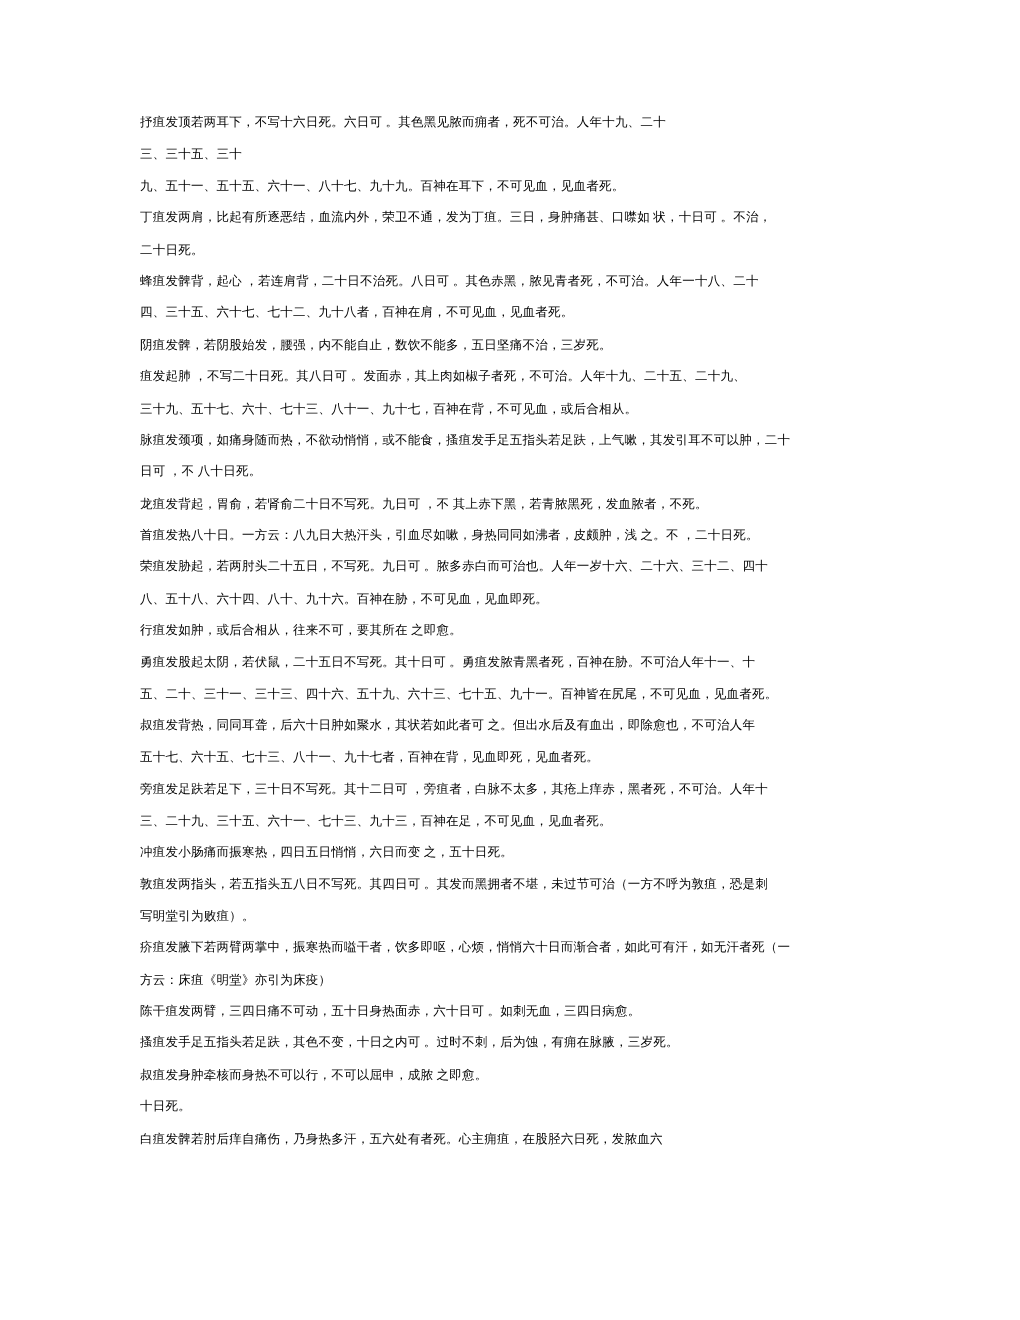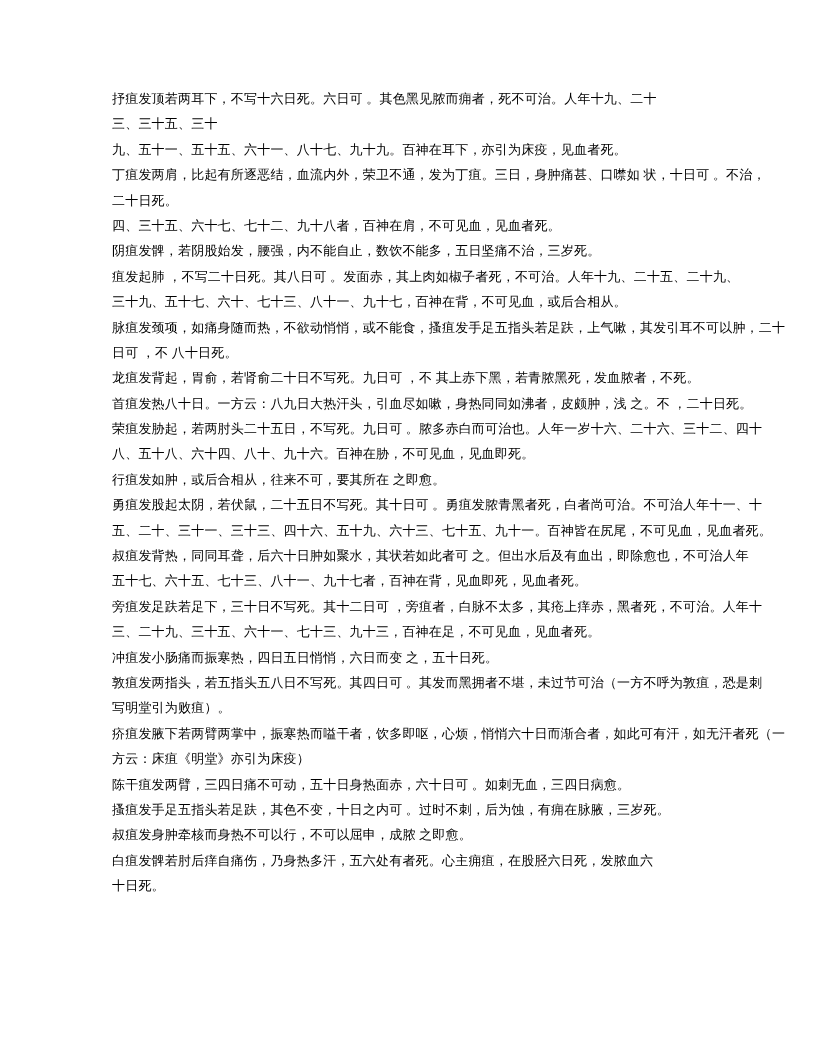--- a/index.html
+++ b/index.html
@@ -17,58 +17,59 @@
     font-family: "Liberation Serif", "DejaVu Serif", serif;
   }
   .text-block {
     position: absolute;
     left: 112px;
     top: 86px;
     width: 618px;
     color: #000000;
   }
   .line {
-    font-size: 13px;
+    font-size: 10px;
     line-height: 25.4px;
     height: 25.4px;
     white-space: pre;
     letter-spacing: 0.2px;
   }
 </style>
 </head>
 <body>
 
 <div class="page" style="background: rgb(255, 255, 255);">
   <div class="text-block" style="color: rgb(0, 0, 0);">
       <div class="line">抒疽发顶若两耳下，不写十六日死。六日可 。其色黑见脓而痈者，死不可治。人年十九、二十</div>
       <div class="line">三、三十五、三十</div>
-      <div class="line">九、五十一、五十五、六十一、八十七、九十九。百神在耳下，亦引为床疫，见血者死。</div>
+      <div class="line">九、五十一、五十五、六十一、八十七、九十九。百神在耳下，不可见血，见血者死。</div>
       <div class="line">丁疽发两肩，比起有所逐恶结，血流内外，荣卫不通，发为丁疽。三日，身肿痛甚、口噤如 状，十日可 。不治，</div>
       <div class="line">二十日死。</div>
+      <div class="line">蜂疽发髀背，起心 ，若连肩背，二十日不治死。八日可 。其色赤黑，脓见青者死，不可治。人年一十八、二十</div>
       <div class="line">四、三十五、六十七、七十二、九十八者，百神在肩，不可见血，见血者死。</div>
       <div class="line">阴疽发髀，若阴股始发，腰强，内不能自止，数饮不能多，五日坚痛不治，三岁死。</div>
       <div class="line">疽发起肺 ，不写二十日死。其八日可 。发面赤，其上肉如椒子者死，不可治。人年十九、二十五、二十九、</div>
       <div class="line">三十九、五十七、六十、七十三、八十一、九十七，百神在背，不可见血，或后合相从。</div>
       <div class="line">脉疽发颈项，如痛身随而热，不欲动悄悄，或不能食，搔疽发手足五指头若足趺，上气嗽，其发引耳不可以肿，二十</div>
       <div class="line">日可 ，不 八十日死。</div>
       <div class="line">龙疽发背起，胃俞，若肾俞二十日不写死。九日可 ，不 其上赤下黑，若青脓黑死，发血脓者，不死。</div>
       <div class="line">首疽发热八十日。一方云：八九日大热汗头，引血尽如嗽，身热同同如沸者，皮颇肿，浅 之。不 ，二十日死。</div>
       <div class="line">荣疽发胁起，若两肘头二十五日，不写死。九日可 。脓多赤白而可治也。人年一岁十六、二十六、三十二、四十</div>
       <div class="line">八、五十八、六十四、八十、九十六。百神在胁，不可见血，见血即死。</div>
       <div class="line">行疽发如肿，或后合相从，往来不可，要其所在 之即愈。</div>
-      <div class="line">勇疽发股起太阴，若伏鼠，二十五日不写死。其十日可 。勇疽发脓青黑者死，白者尚可治。不可治人年十一、十</div>
+      <div class="line">勇疽发股起太阴，若伏鼠，二十五日不写死。其十日可 。勇疽发脓青黑者死，百神在胁。不可治人年十一、十</div>
       <div class="line">五、二十、三十一、三十三、四十六、五十九、六十三、七十五、九十一。百神皆在尻尾，不可见血，见血者死。</div>
       <div class="line">叔疽发背热，同同耳聋，后六十日肿如聚水，其状若如此者可 之。但出水后及有血出，即除愈也，不可治人年</div>
       <div class="line">五十七、六十五、七十三、八十一、九十七者，百神在背，见血即死，见血者死。</div>
       <div class="line">旁疽发足趺若足下，三十日不写死。其十二日可 ，旁疽者，白脉不太多，其疮上痒赤，黑者死，不可治。人年十</div>
       <div class="line">三、二十九、三十五、六十一、七十三、九十三，百神在足，不可见血，见血者死。</div>
       <div class="line">冲疽发小肠痛而振寒热，四日五日悄悄，六日而变 之，五十日死。</div>
       <div class="line">敦疽发两指头，若五指头五八日不写死。其四日可 。其发而黑拥者不堪，未过节可治（一方不呼为敦疽，恐是刺</div>
       <div class="line">写明堂引为败疽）。</div>
       <div class="line">疥疽发腋下若两臂两掌中，振寒热而嗌干者，饮多即呕，心烦，悄悄六十日而渐合者，如此可有汗，如无汗者死（一</div>
       <div class="line">方云：床疽《明堂》亦引为床疫）</div>
       <div class="line">陈干疽发两臂，三四日痛不可动，五十日身热面赤，六十日可 。如刺无血，三四日病愈。</div>
       <div class="line">搔疽发手足五指头若足趺，其色不变，十日之内可 。过时不刺，后为蚀，有痈在脉腋，三岁死。</div>
       <div class="line">叔疽发身肿牵核而身热不可以行，不可以屈申，成脓 之即愈。</div>
+      <div class="line">十日死。</div>
       <div class="line">白疽发髀若肘后痒自痛伤，乃身热多汗，五六处有者死。心主痈疽，在股胫六日死，发脓血六</div>
-      <div class="line">十日死。</div>
     </div>
 </div>
 
 </body></html>

